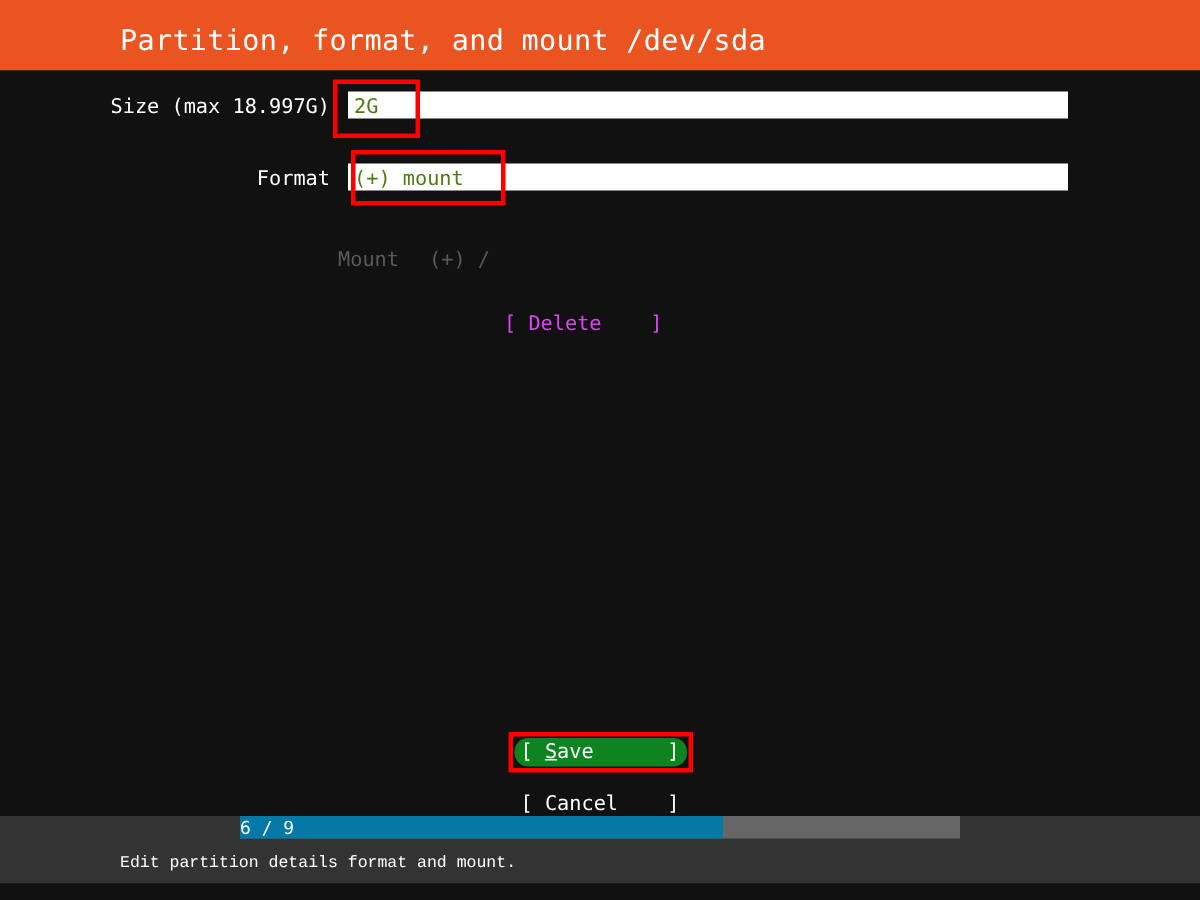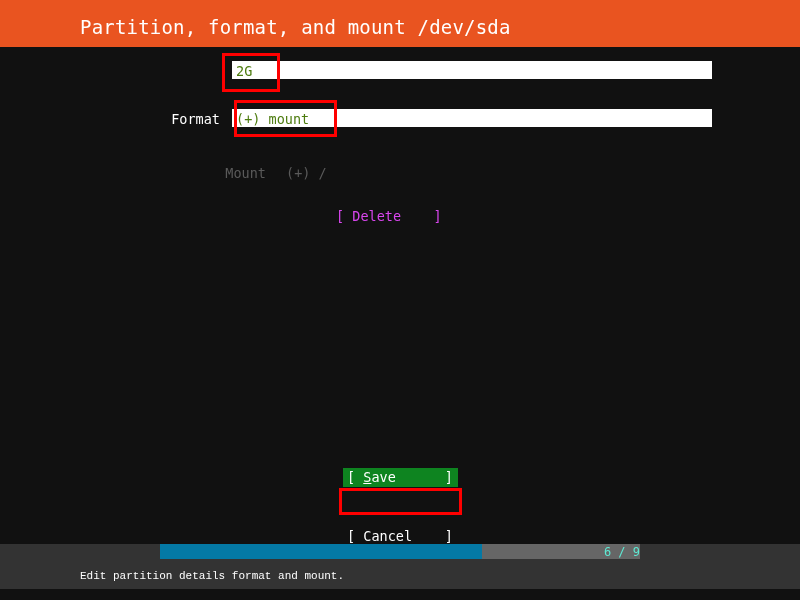--- a/index.html
+++ b/index.html
@@ -114,29 +114,30 @@
     top: 163px;
     white-space: pre;
     font-size: 13.5px;
     color: #d946ef;
   }
 
   
   .save-btn {
     position: absolute;
     left: 343px;
-    top: 421px;
+    top: 445px;
     width: 115px;
     height: 19px;
     background: #0e8420;
     color: #ffffff;
     white-space: pre;
     font-size: 13.5px;
     box-sizing: border-box;
     padding: 3px 0 0 4px;
+    border-radius: 9px;
   }
   .save-btn .accel {
     text-decoration: underline;
   }
   .save-btn .closer {
     position: absolute;
     right: 5px;
     top: 3px;
   }
   .cancel-btn {
@@ -177,23 +178,23 @@
   .progress-fill {
     position: absolute;
     left: 0; top: 0;
     height: 15px;
     background: #0479a5;
   }
   .progress-label {
     position: absolute;
     left: 0; top: 2px;
     width: 480px;
-    text-align: right;
+    text-align: left;
     font-size: 12px;
-    color: #5eead4;
+    color: #ffffff;
     white-space: pre;
   }
   .status-text {
     position: absolute;
     left: 80px;
     top: 27px;
     font-size: 11px;
     color: #ffffff;
     white-space: pre;
     font-family: Liberation Mono, monospace;
@@ -210,20 +211,21 @@
 </head>
 <body>
 
 <div class="header" style="background: rgb(233, 84, 32);">
   <div class="header-title">Partition, format, and mount /dev/sda</div>
 </div>
 
 <div class="screen">
 
   <div class="form-row row-size">
+    <div class="row-label">Size (max 18.997G)</div>
     <div class="field-bar"></div>
     <div class="field-text">2G</div>
   </div>
 
   <div class="form-row row-format">
     <div class="row-label">Format</div>
     <div class="field-bar"></div>
     <div class="field-text">(+) mount</div>
   </div>
 

